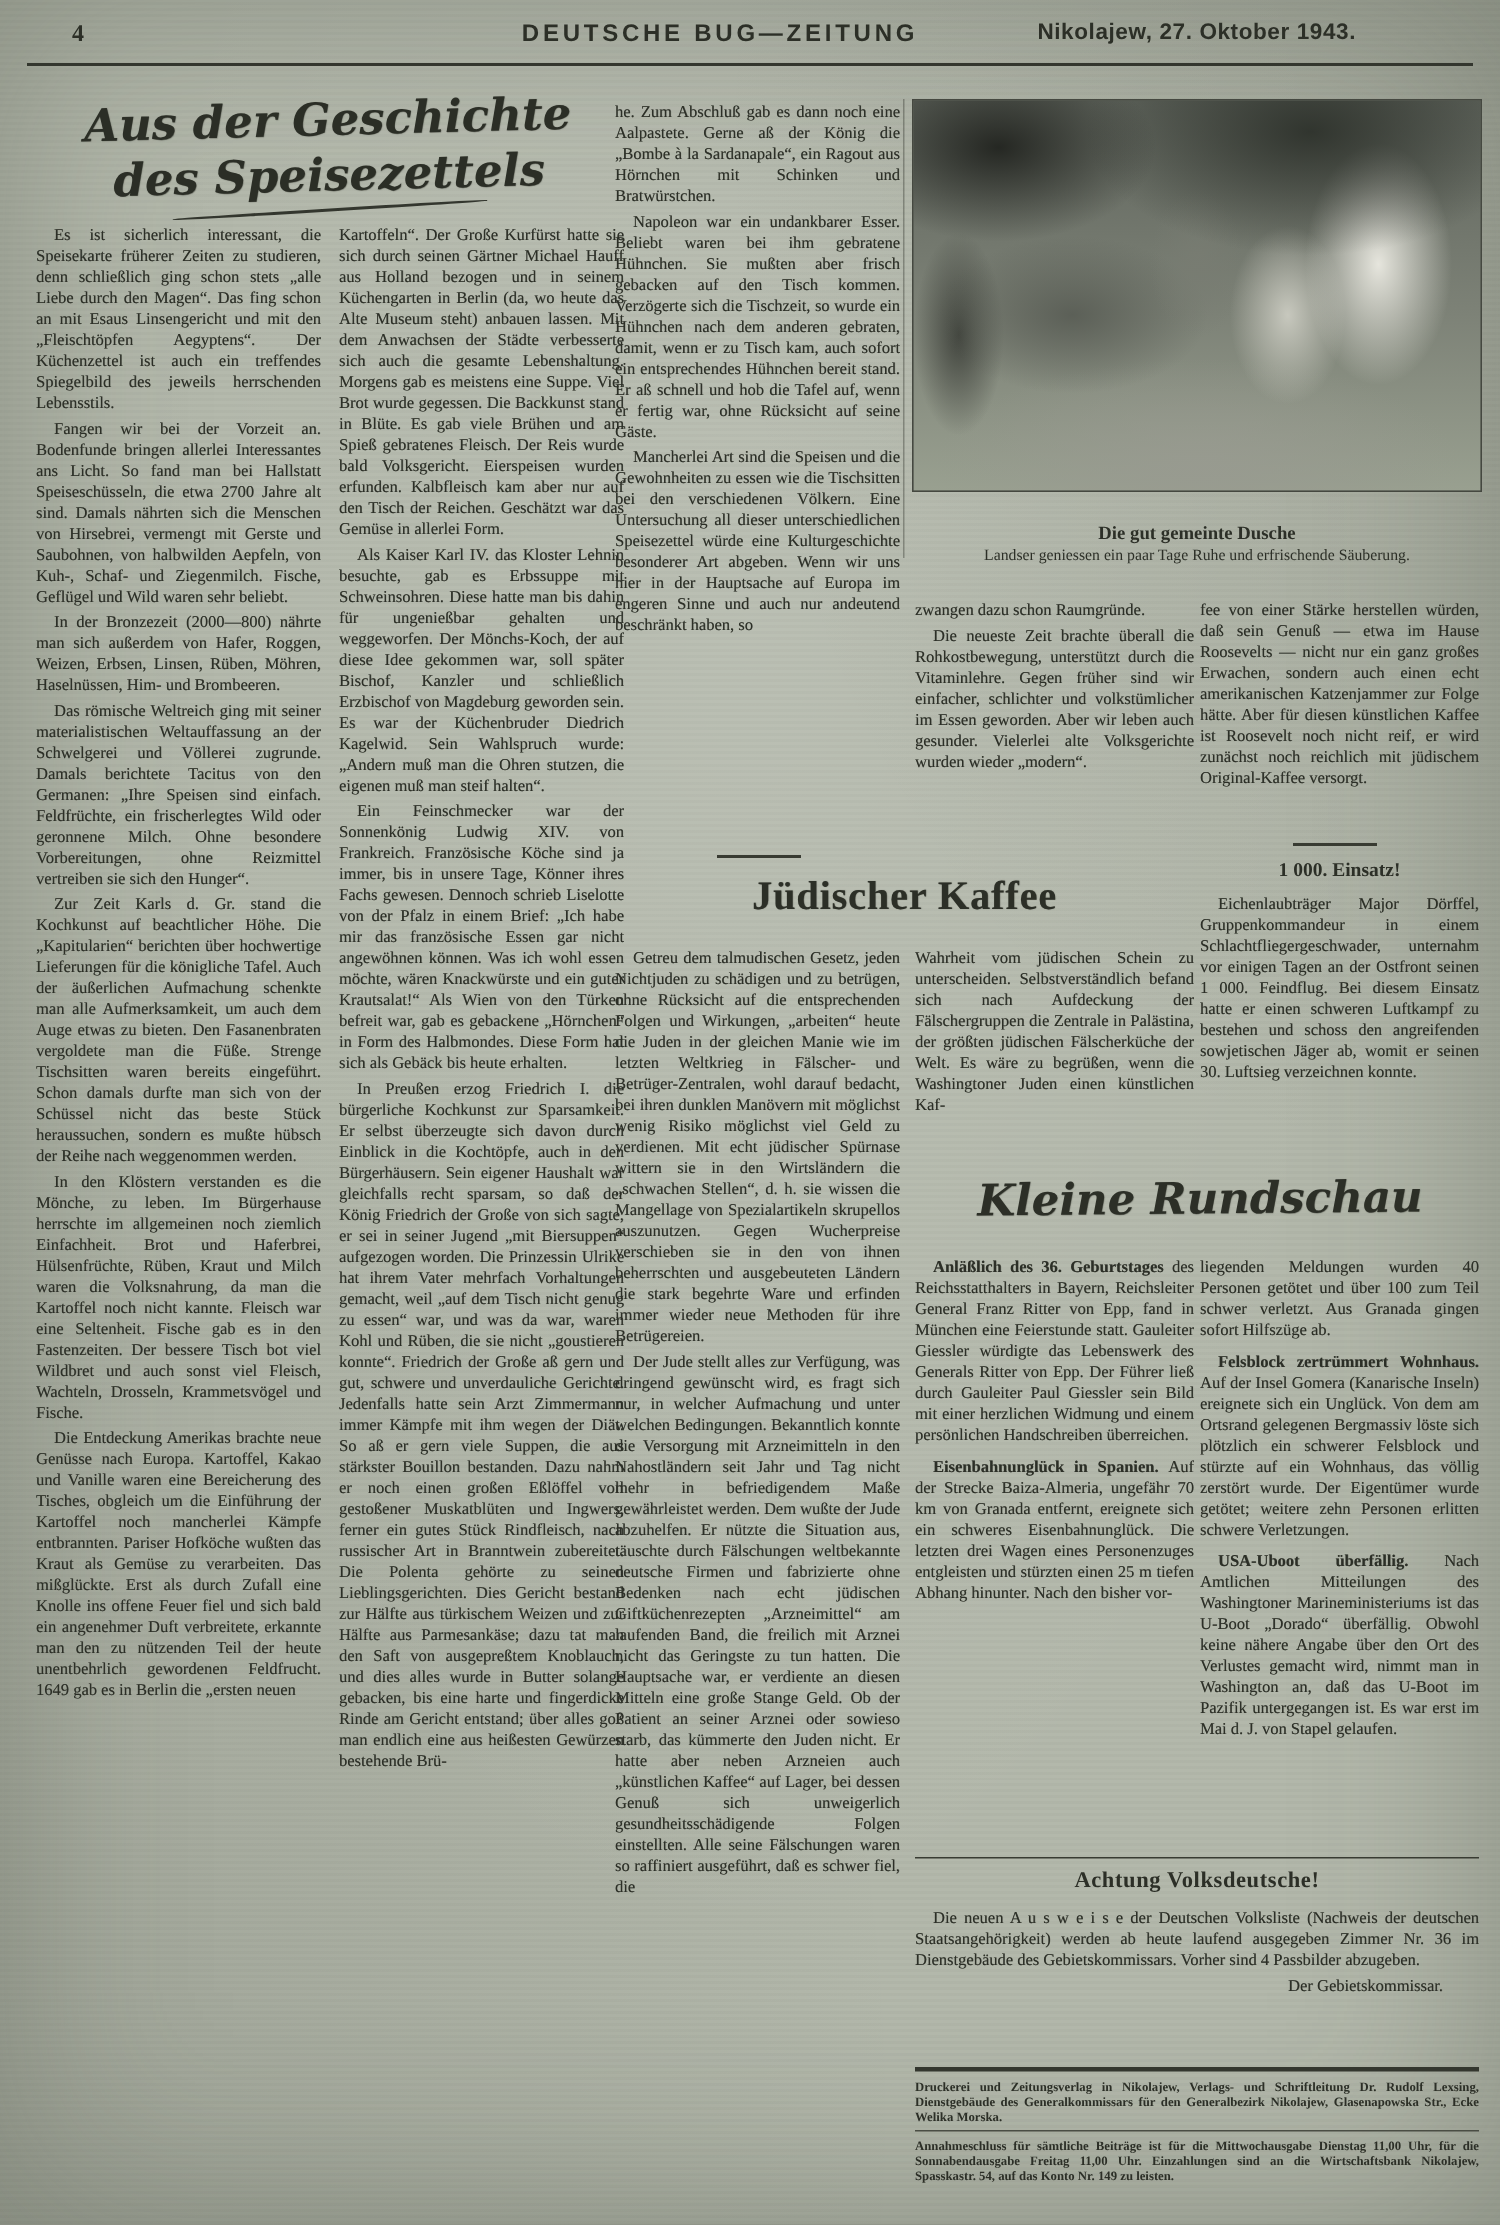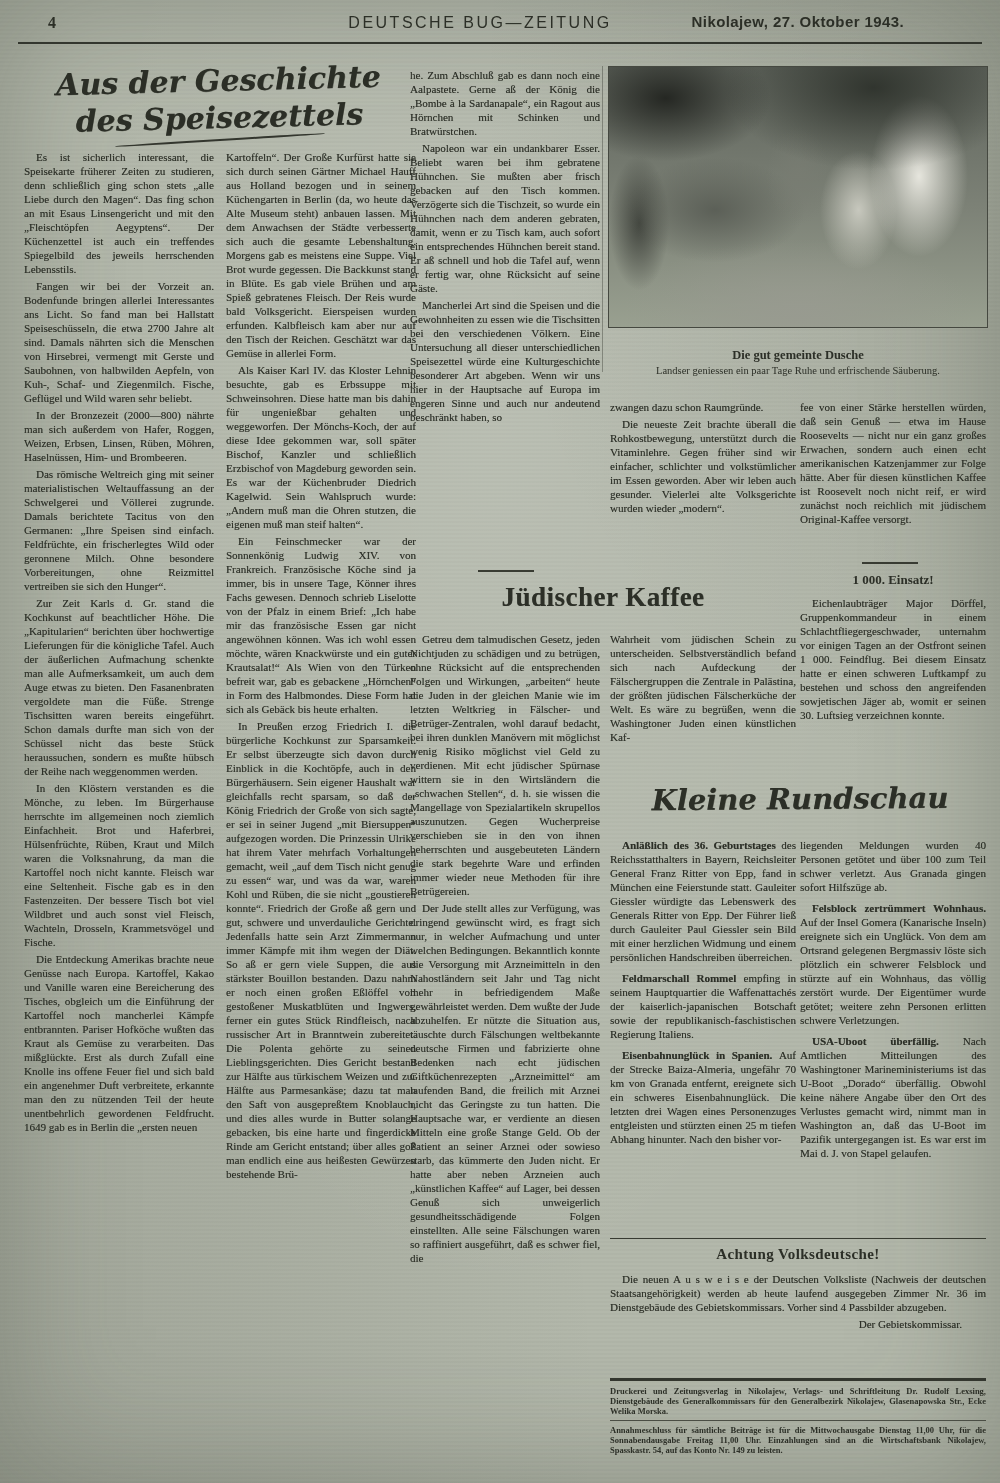--- a/index.html
+++ b/index.html
@@ -11,21 +11,21 @@
       radial-gradient(ellipse at 8% 95%, rgba(60,64,54,0.14), rgba(0,0,0,0) 40%),
       radial-gradient(ellipse at 95% 6%, rgba(60,64,54,0.12), rgba(0,0,0,0) 35%),
       repeating-linear-gradient(0deg, rgba(0,0,0,0.015) 0 2px, rgba(255,255,255,0.015) 2px 4px);
     box-shadow: inset 0 0 130px rgba(55,60,50,0.35);
     font-family:"Liberation Serif", serif;
     color:#2c2f27;
   }
   
   .pagenum{position:absolute;left:48px;top:14px;font-weight:bold;font-size:16px;}
   .masthead{position:absolute;left:320px;top:14px;width:320px;text-align:center;
-    font-family:"Liberation Sans",sans-serif;font-weight:normal;font-size:16px;letter-spacing:2.5px;}
+    font-family:"Liberation Sans",sans-serif;font-weight:bold;font-size:16px;letter-spacing:2.5px;}
   .dateline{position:absolute;right:96px;top:13px;font-weight:bold;font-size:15px;
     font-family:"Liberation Sans",sans-serif;letter-spacing:0.4px;}
   .header-rule{position:absolute;left:18px;top:42px;width:964px;height:2px;background:#33362e;}
   
   .col{position:absolute;text-align:justify;overflow:hidden;
     font-size:11px;line-height:14px;
     text-shadow:0.2px 0.2px 0.4px rgba(44,47,39,0.5);}
   .col p{margin:0 0 3px;text-indent:12px;}
   .flush p:first-child{text-indent:0;}
   .items p{margin:0 0 7px;}
@@ -152,21 +152,20 @@
 
   <div id="rule-c5" class="rule"></div>
   <div id="einsatz-head">1 000. Einsatz!</div>
   <div id="einsatz-body" class="col">
       <p>Eichenlaubträger Major Dörffel, Gruppenkommandeur in einem Schlachtfliegergeschwader, unternahm vor einigen Tagen an der Ostfront seinen 1 000. Feindflug. Bei diesem Einsatz hatte er einen schweren Luftkampf zu bestehen und schoss den angreifenden sowjetischen Jäger ab, womit er seinen 30. Luftsieg verzeichnen konnte.</p>
     </div>
 
   <div id="rundschau-head">Kleine Rundschau</div>
   <div id="rc4" class="col items">
       <p><b>Anläßlich des 36. Geburtstages </b>des Reichsstatthalters in Bayern, Reichsleiter General Franz Ritter von Epp, fand in München eine Feierstunde statt. Gauleiter Giessler würdigte das Lebenswerk des Generals Ritter von Epp. Der Führer ließ durch Gauleiter Paul Giessler sein Bild mit einer herzlichen Widmung und einem persönlichen Handschreiben überreichen.</p>
-      <p><b>Feldmarschall Rommel </b>empfing in seinem Hauptquartier die Waffenattachés der kaiserlich-japanischen Botschaft sowie der republikanisch-faschistischen Regierung Italiens.</p>
       <p><b>Eisenbahnunglück in Spanien. </b>Auf der Strecke Baiza-Almeria, ungefähr 70 km von Granada entfernt, ereignete sich ein schweres Eisenbahnunglück. Die letzten drei Wagen eines Personenzuges entgleisten und stürzten einen 25 m tiefen Abhang hinunter. Nach den bisher vor-</p>
     </div>
   <div id="rc5" class="col items flush">
       <p>liegenden Meldungen wurden 40 Personen getötet und über 100 zum Teil schwer verletzt. Aus Granada gingen sofort Hilfszüge ab.</p>
       <p><b>Felsblock zertrümmert Wohnhaus. </b>Auf der Insel Gomera (Kanarische Inseln) ereignete sich ein Unglück. Von dem am Ortsrand gelegenen Bergmassiv löste sich plötzlich ein schwerer Felsblock und stürzte auf ein Wohnhaus, das völlig zerstört wurde. Der Eigentümer wurde getötet; weitere zehn Personen erlitten schwere Verletzungen.</p>
       <p><b>USA-Uboot überfällig. </b>Nach Amtlichen Mitteilungen des Washingtoner Marineministeriums ist das U-Boot „Dorado“ überfällig. Obwohl keine nähere Angabe über den Ort des Verlustes gemacht wird, nimmt man in Washington an, daß das U-Boot im Pazifik untergegangen ist. Es war erst im Mai d. J. von Stapel gelaufen.</p>
     </div>
 
   <div id="rule-volks" class="rule"></div>
   <div id="volks-head">Achtung Volksdeutsche!</div>

